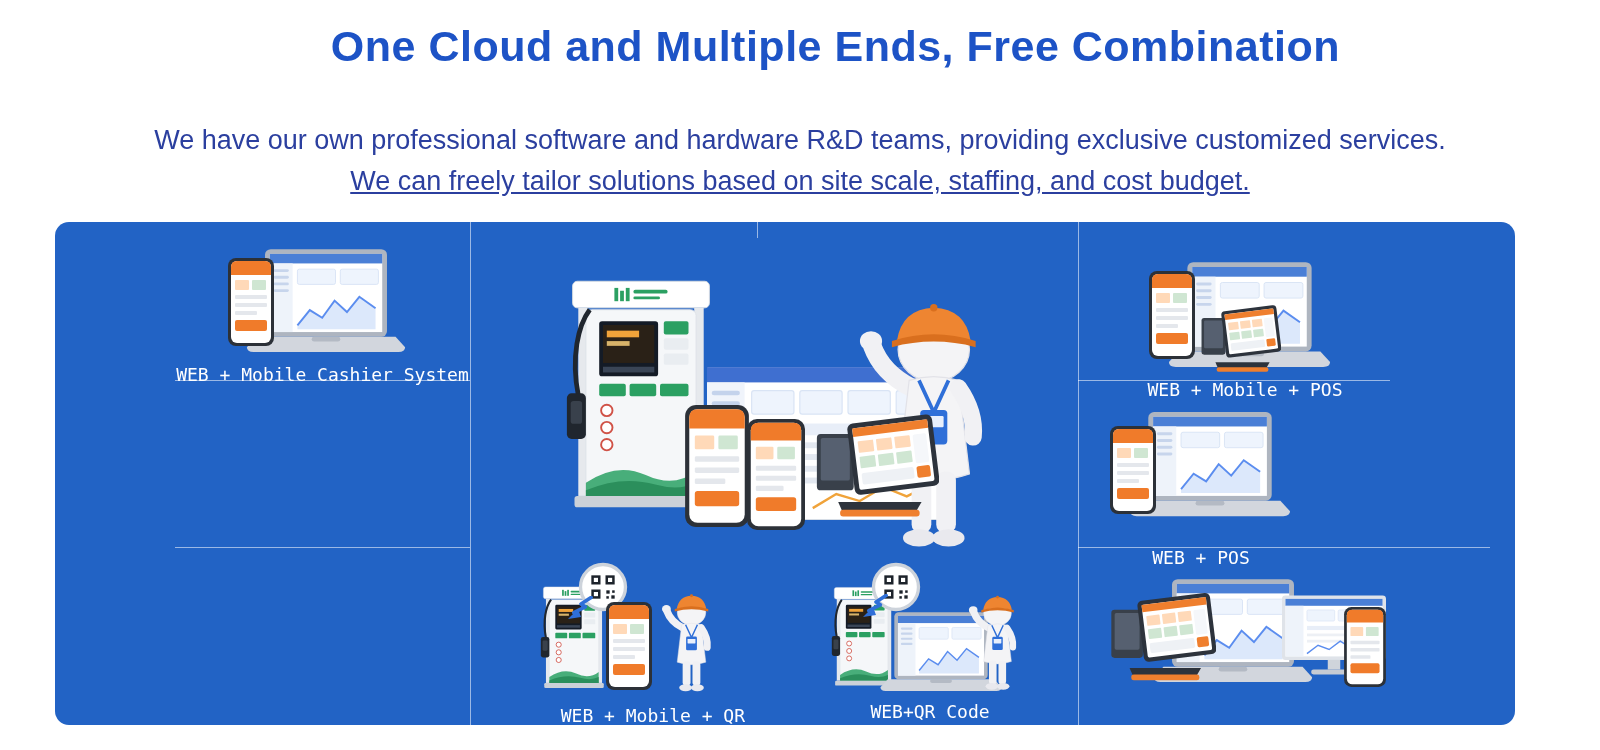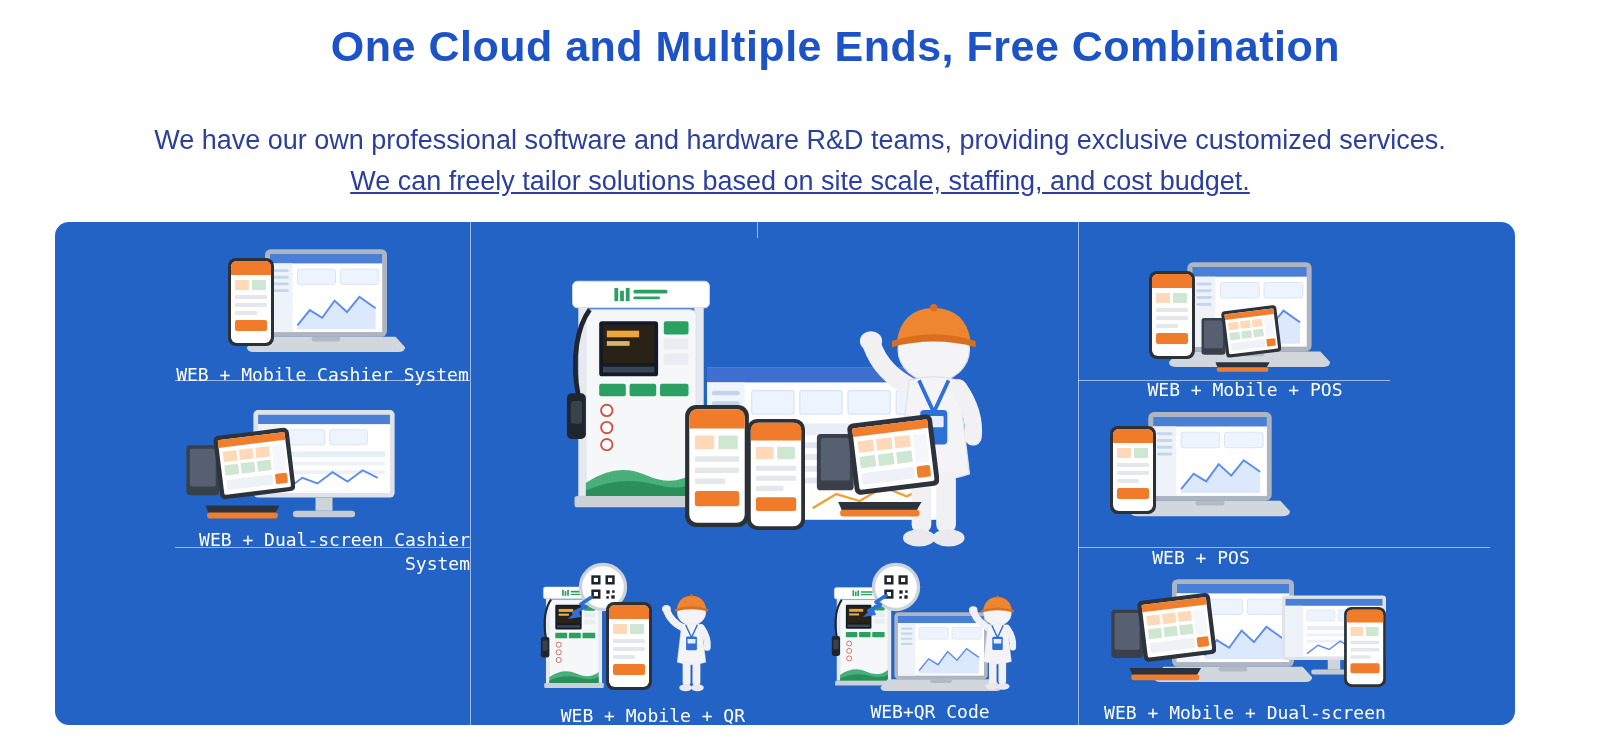--- a/index.html
+++ b/index.html
@@ -241,31 +241,20 @@
       <svg style="left:95px; top:2px; width:162px; height:107px;">
           <use href="#sym-laptop"></use>
         </svg>
       <svg style="left:78px; top:10px; width:46px; height:90px;">
           <use href="#sym-phone"></use>
         </svg>
     </div>
     <div class="label">WEB + Mobile Cashier System</div>
   </div>
 
-  <div class="cell" style="left:70px; top:188px; width:345px;">
-    <div class="illus" style="width:345px; height:114px;">
-      <svg style="left:128px; top:0; width:142px; height:113px;">
-          <use href="#sym-monitor"></use>
-        </svg>
-      <svg style="left:58px; top:16px; width:112px; height:97px;">
-          <use href="#sym-pos"></use>
-        </svg>
-    </div>
-    <div class="label">WEB + Dual-screen Cashier System</div>
-  </div>
 
 
   <div class="cell" style="left:470px; top:55px; width:555px;">
     <div class="illus" style="width:555px; height:292px;">
       <svg style="left:40px; top:0; width:152px; height:246px;">
           <use href="#sym-dispenser"></use>
         </svg>
       <svg style="left:182px; top:90px; width:235px; height:153px;">
           <use href="#sym-dashboard"></use>
         </svg>
@@ -361,16 +350,15 @@
       <svg style="left:8px; top:24px; width:108px; height:94px;">
           <use href="#sym-pos"></use>
         </svg>
       <svg style="left:182px; top:28px; width:104px; height:84px;">
           <use href="#sym-monitor"></use>
         </svg>
       <svg style="left:244px; top:40px; width:42px; height:80px;">
           <use href="#sym-phone"></use>
         </svg>
     </div>
-    <div class="label">WEB + Mobile + Dual-screen</div>
   </div>
 
 </div>
 
 </body></html>

